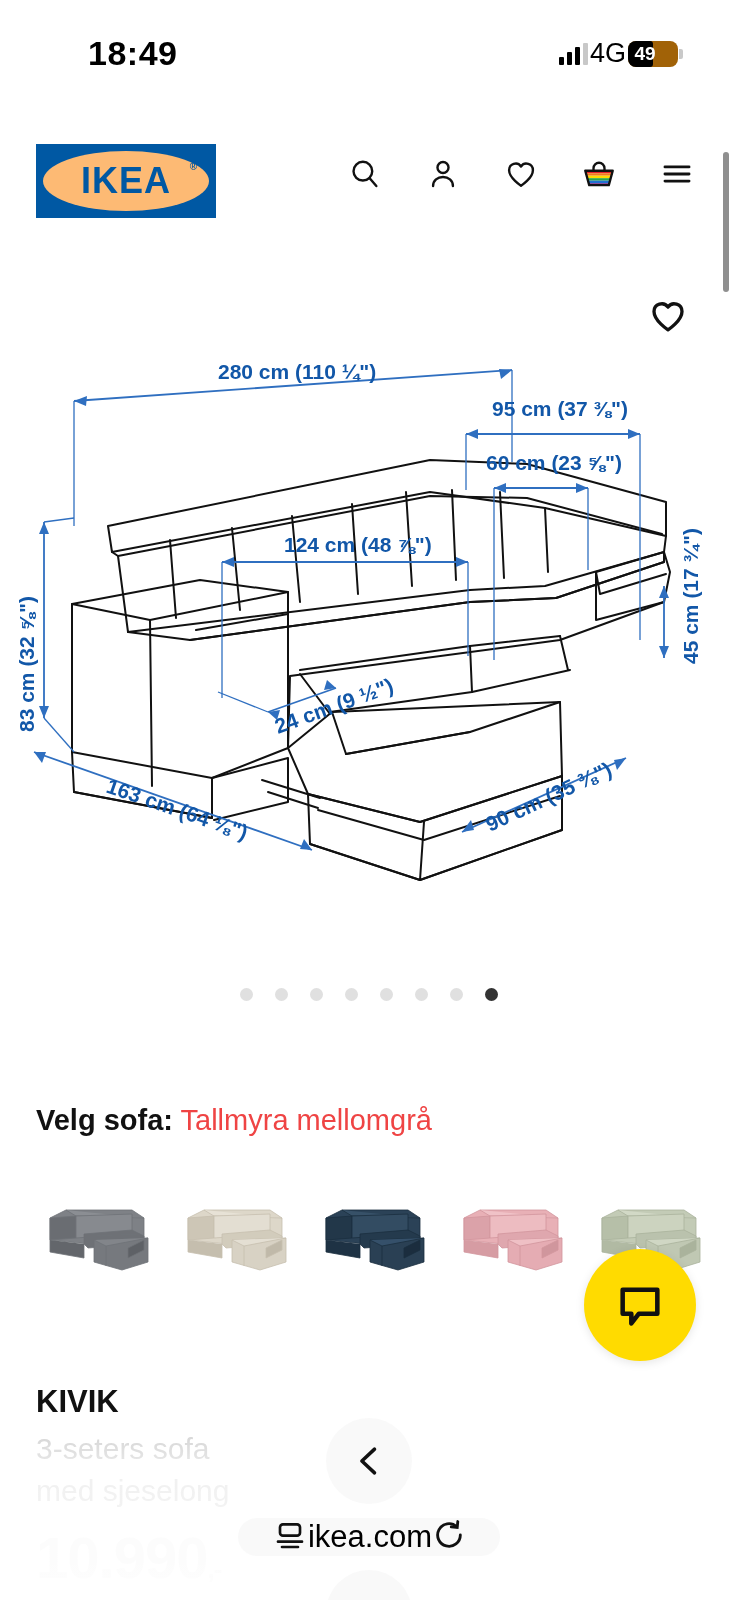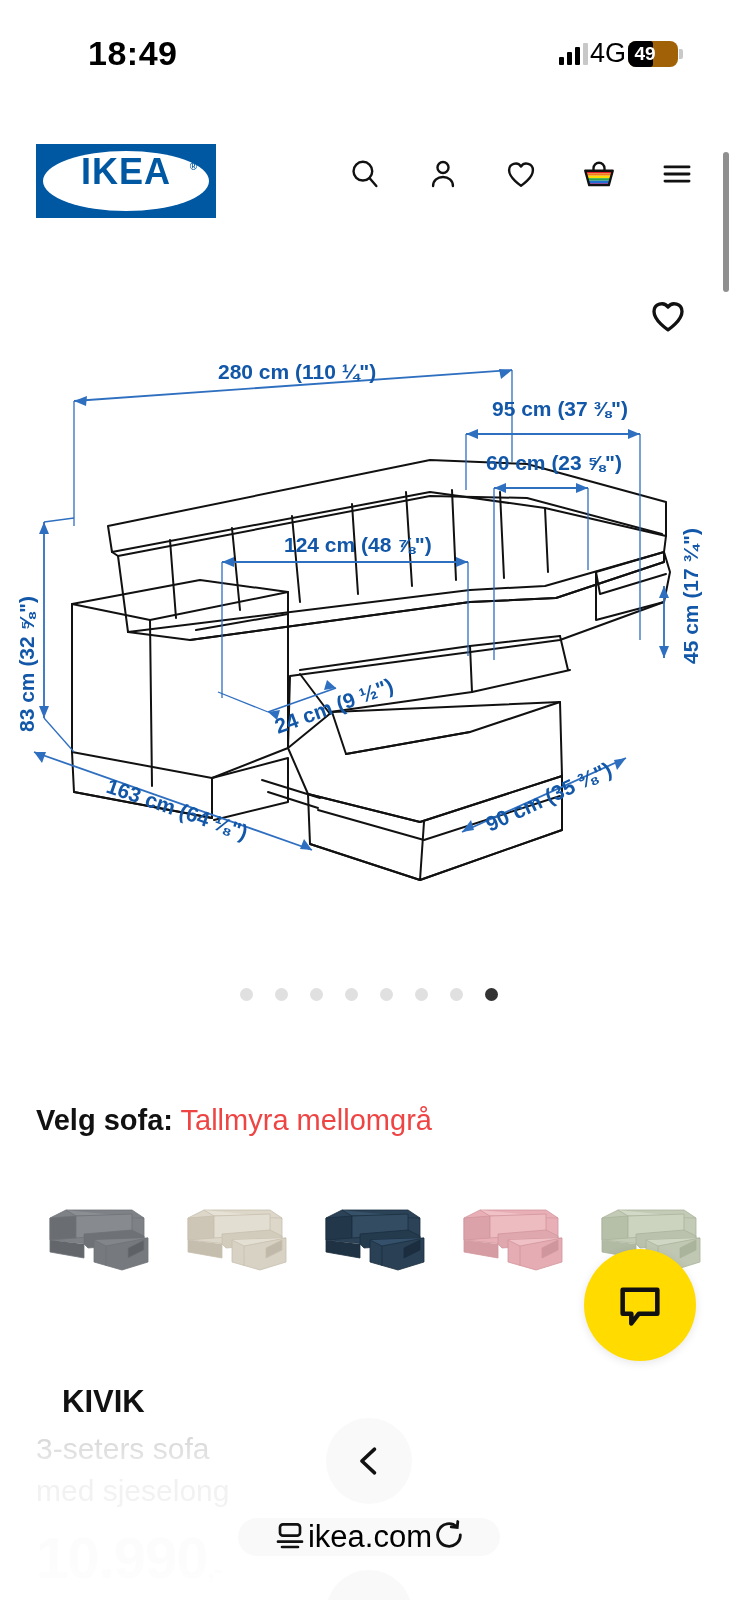--- a/index.html
+++ b/index.html
@@ -51,22 +51,22 @@
   
   .header {
     position: absolute; top: 133px; left: 0; width: 738px; height: 105px;
   }
   .logo {
     position:absolute; left: 36px; top: 11px;
     width: 180px; height: 74px; background: #0058a3;
     display:flex; align-items:center; justify-content:center;
   }
   .logo-ell {
-    width: 166px; height: 60px; background: #ffffff; border-radius: 50%;
-    display:flex; align-items:flex-start; justify-content:center; position:relative;
+    width: 166px; height: 60px; background: #fdba74; border-radius: 50%;
+    display:flex; align-items:center; justify-content:center; position:relative;
   }
   .logo-text {
     font-size: 36px; font-weight: 900; color: #0058a3;
     letter-spacing: 1px; font-family: "Liberation Sans", sans-serif;
   }
   .logo-r {
     position:absolute; right: 12px; top: 10px; font-size: 10px;
     color:#0058a3; font-weight:700;
   }
   .hdr-icons {
@@ -106,21 +106,21 @@
   .swatch { width: 128px; height: 92px; position: relative; }
 
   
   .more-link {
     position:absolute; left: 36px; top: 1322px;
     font-size: 28px; color:#333; text-decoration: underline;
     text-underline-offset: 6px;
   }
   .prod-title {
     position:absolute; left: 36px; top: 1384px;
-    font-size: 31px; font-weight: 700; color:#111;margin-left:26px;
+    font-size: 31px; font-weight: 700; color:#111;
   }
   .prod-desc {
     position:absolute; left: 36px; top: 1428px; width: 430px;
     font-size: 30px; line-height: 42px; color:#8b8b8b;
   }
   .price {
     position:absolute; left: 36px; top: 1524px;
     font-size: 58px; font-weight: 700; color:#dcdcdc; letter-spacing:-1px;
   }
   .price sup { font-size: 26px; font-weight:700; vertical-align: baseline; }

